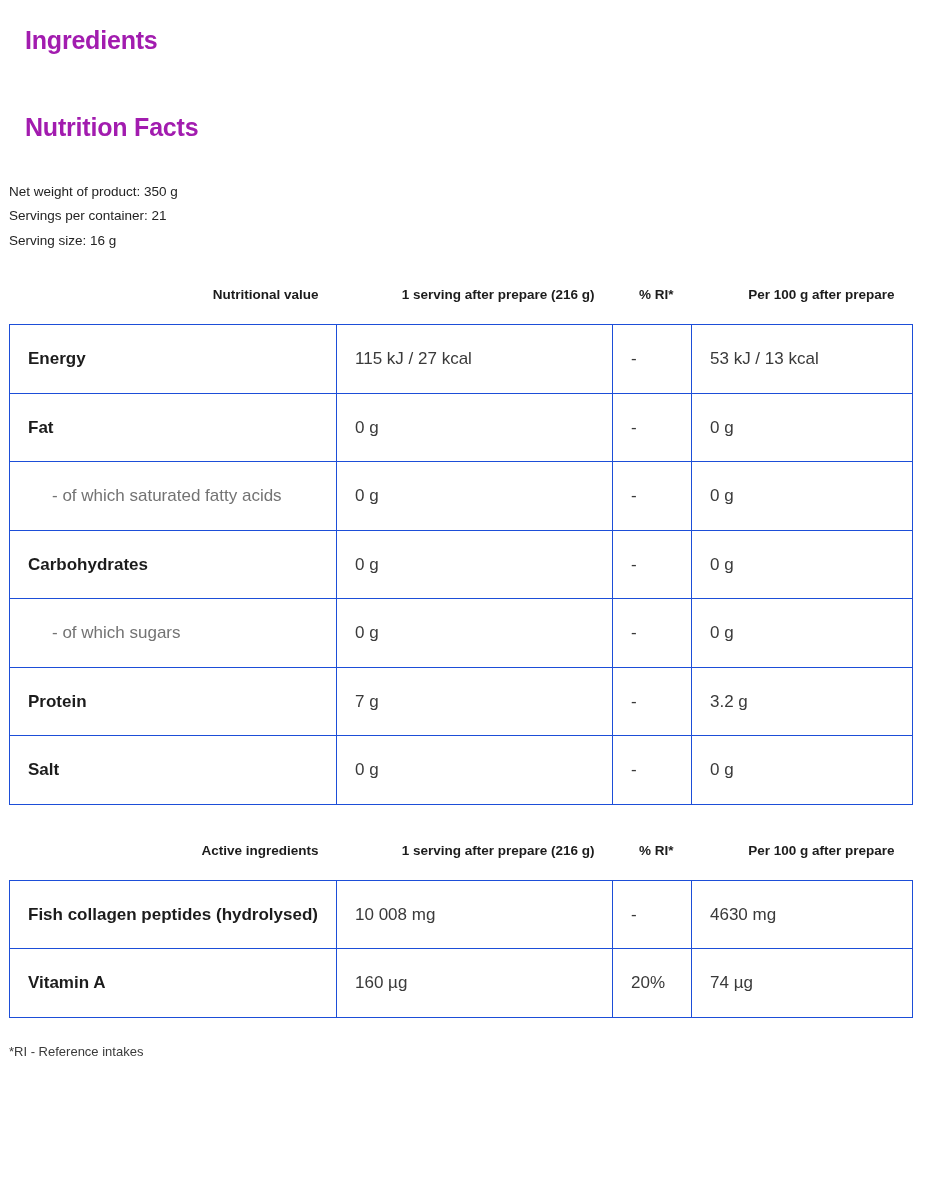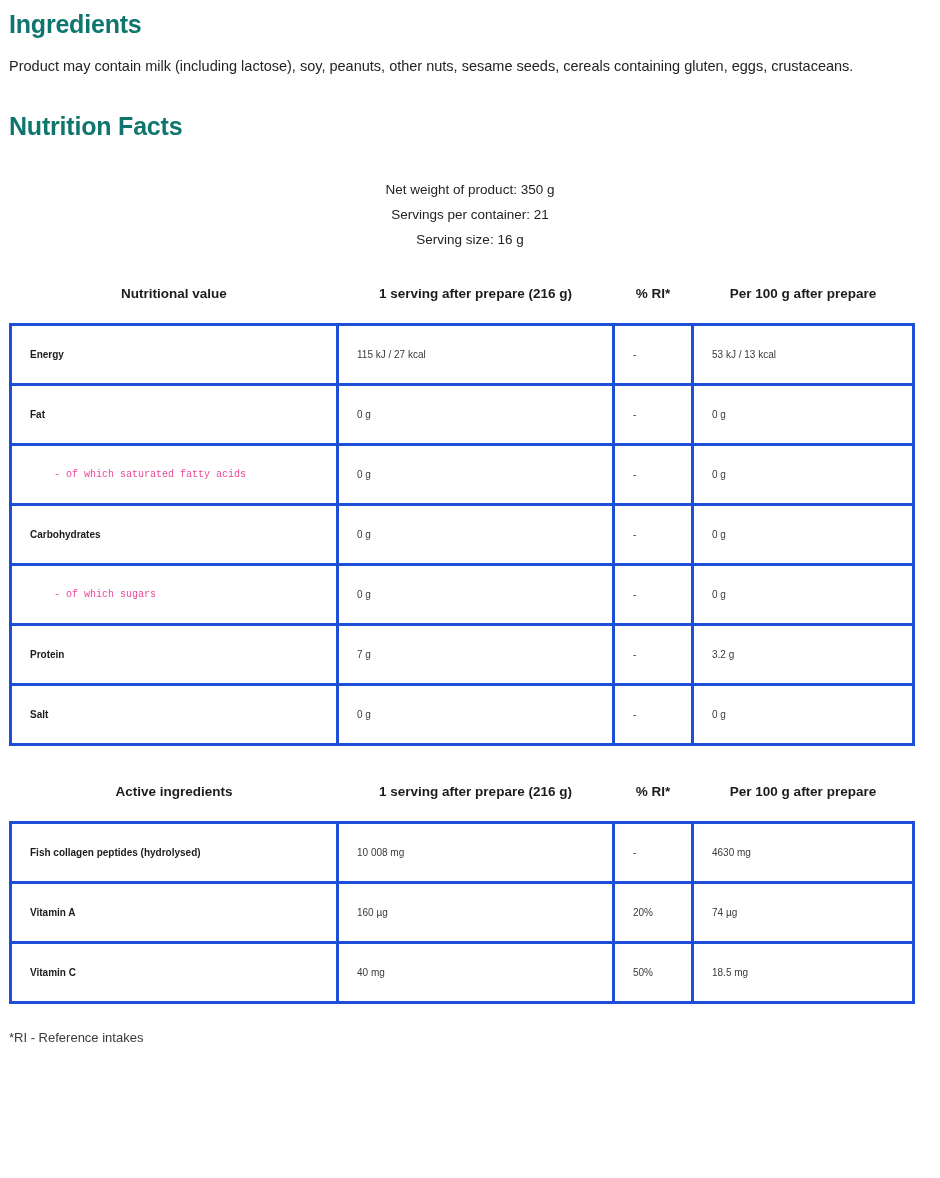--- a/index.html
+++ b/index.html
@@ -16,44 +16,43 @@
   }
   .page {
     width: 940px;
     box-sizing: border-box;
     padding: 0 9px 0 9px;
   }
   h2.section-title {
     font-size: 25px;
     line-height: 1.25;
     font-weight: 700;
-    margin: 0;
+    margin: 16px;
     padding: 9px 0 14px 0;
-    color: #0f766e;
+    color: #a21caf;
     letter-spacing: -0.2px;
   }
   h2.section-title.nutrition {
     padding-top: 26px;
     padding-bottom: 18px;
   }
   p.para {
     font-size: 14.5px;
     line-height: 1.72;
     margin: 0 0 18px 0;
     color: #232323;
   }
   p.para.last {
     margin-bottom: 6px;
   }
   p.para b {
     font-weight: 700;
   }
   .facts-lines {
     margin: 18px 0 22px 0;
-    text-align: center;
   }
   .facts-lines div {
     font-size: 13.5px;
     line-height: 1.82;
     color: #232323;
   }
   table.nutri {
     width: 903px;
     border-collapse: collapse;
     table-layout: fixed;
@@ -61,62 +60,60 @@
   }
   table.nutri.second {
     margin-top: 26px;
   }
   table.nutri col.c1 { width: 327px; }
   table.nutri col.c2 { width: 276px; }
   table.nutri col.c3 { width: 79px; }
   table.nutri col.c4 { width: 221px; }
 
   table.nutri thead th {
-    text-align: center;
+    text-align: right;
     font-size: 13.5px;
     font-weight: 700;
     color: #1c1c1c;
     padding: 12px 18px 22px 18px;
     border: none;
     vertical-align: middle;
   }
   table.nutri tbody td {
-    font-size: 10px;
+    font-size: 17px;
     color: #3a3a3a;
     padding: 21px 18px;
-    border: 3px solid #1d4ed8;
+    border: 1px solid #1d4ed8;
     vertical-align: middle;
     line-height: 1.5;
   }
   table.nutri tbody td.name {
     font-weight: 700;
     color: #1c1c1c;
   }
   table.nutri tbody td.name.sub {
     font-weight: 400;
-    color: #ec4899;
+    color: #737373;
     padding-left: 42px;
-    font-family: Liberation Mono, monospace;
   }
   .footnote {
     font-size: 13px;
     color: #3a3a3a;
     padding: 26px 0 14px 0;
     margin: 0;
   }
 </style>
 </head>
 <body>
 
 <div class="page">
 
   <h2 class="section-title">Ingredients</h2>
 
 
-  <p class="para last">Product may contain milk (including lactose), soy, peanuts, other nuts, sesame seeds, cereals containing gluten, eggs, crustaceans.</p>
 
   <h2 class="section-title nutrition">Nutrition Facts</h2>
 
   <div class="facts-lines">
     <div>Net weight of product: 350 g</div>
     <div>Servings per container: 21</div>
     <div>Serving size: 16 g</div>
   </div>
 
   <table class="nutri">
@@ -201,24 +198,18 @@
           <td>10 008 mg</td>
           <td>-</td>
           <td>4630 mg</td>
         </tr>
         <tr>
           <td class="name">Vitamin A</td>
           <td>160 µg</td>
           <td>20%</td>
           <td>74 µg</td>
         </tr>
-        <tr>
-          <td class="name">Vitamin C</td>
-          <td>40 mg</td>
-          <td>50%</td>
-          <td>18.5 mg</td>
-        </tr>
       </tbody>
   </table>
 
   <p class="footnote">*RI - Reference intakes</p>
 
 </div>
 
 </body></html>

